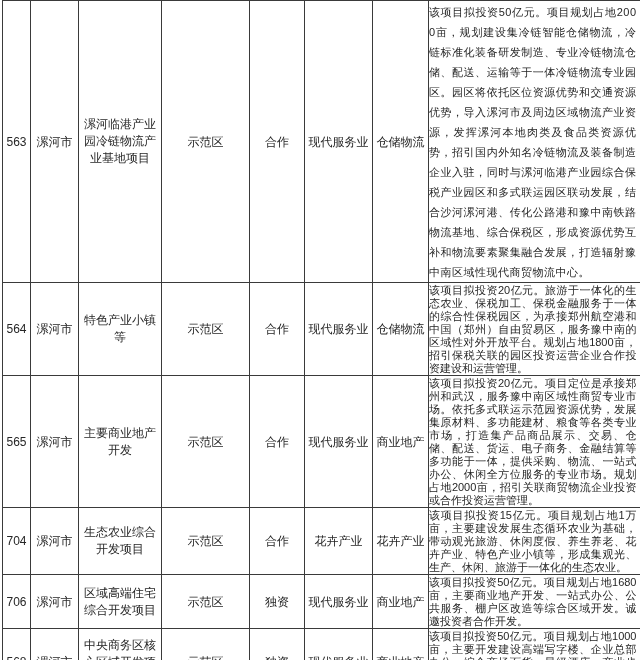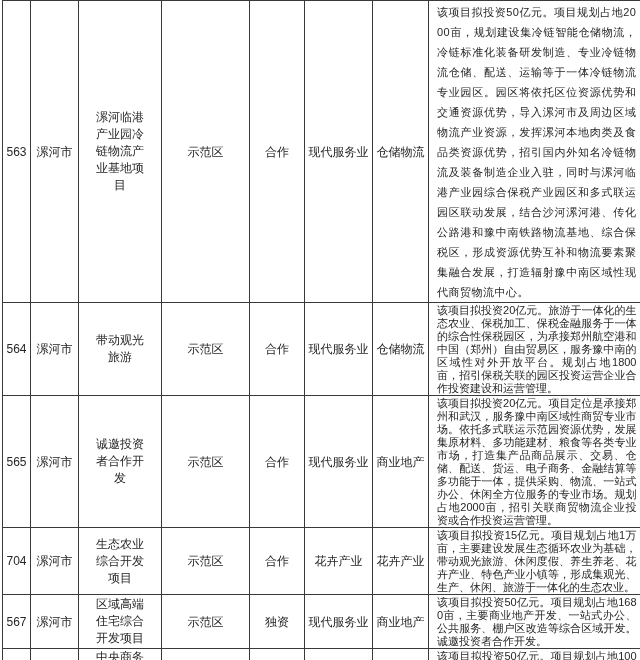--- a/index.html
+++ b/index.html
@@ -13,32 +13,32 @@
   }
   td{
     border:1px solid #3a3a3a;
     vertical-align:middle;text-align:center;
     font-size:12px;line-height:16px;
     padding:0 2px;overflow:hidden;word-break:break-all;
   }
   td.desc{
     vertical-align:top;text-align:justify;
     font-size:11px;line-height:13px;
-    padding:1px 3px 0 8px;
+    padding:1px 3px 0 0;
     border-right:none;
   }
   tr.r1 td.desc{line-height:20px;letter-spacing:0.5px;}
   tr.r1{height:180px;}
   tr.r2{height:91px;}
   tr.r3{height:121px;}
   tr.r4{height:60px;}
   tr.r5{height:50px;}
   tr.r6{height:66px;}
   td.num{font-size:12px;}
-  td.name{padding:0 16px;line-height:17px;}
+  td.name{padding:0 4px;line-height:17px;}
 </style>
 </head>
 <body>
 
 <div id="page">
   <table>
     <colgroup>
       <col style="width:28px">
         <col style="width:48px">
         <col style="width:83px">
@@ -57,52 +57,52 @@
         <td>示范区</td>
         <td>合作</td>
         <td>现代服务业</td>
         <td>仓储物流</td>
         <td class="desc">该项目拟投资50亿元。项目规划占地2000亩，规划建设集冷链智能仓储物流，冷链标准化装备研发制造、专业冷链物流仓储、配送、运输等于一体冷链物流专业园区。园区将依托区位资源优势和交通资源优势，导入漯河市及周边区域物流产业资源，发挥漯河本地肉类及食品类资源优势，招引国内外知名冷链物流及装备制造企业入驻，同时与漯河临港产业园综合保税产业园区和多式联运园区联动发展，结合沙河漯河港、传化公路港和豫中南铁路物流基地、综合保税区，形成资源优势互补和物流要素聚集融合发展，打造辐射豫中南区域性现代商贸物流中心。</td>
       </tr>
 
       <tr class="r2">
         <td class="num">564</td>
         <td>漯河市</td>
-        <td class="name">带动观光旅游</td>
+        <td class="name">特色产业小镇等</td>
         <td>示范区</td>
         <td>合作</td>
         <td>现代服务业</td>
         <td>仓储物流</td>
         <td class="desc">该项目拟投资20亿元。旅游于一体化的生态农业、保税加工、保税金融服务于一体的综合性保税园区，为承接郑州航空港和中国（郑州）自由贸易区，服务豫中南的区域性对外开放平台。规划占地1800亩，招引保税关联的园区投资运营企业合作投资建设和运营管理。</td>
       </tr>
 
       <tr class="r3">
         <td class="num">565</td>
         <td>漯河市</td>
-        <td class="name">诚邀投资者合作开发</td>
+        <td class="name">主要商业地产开发</td>
         <td>示范区</td>
         <td>合作</td>
         <td>现代服务业</td>
         <td>商业地产</td>
         <td class="desc">该项目拟投资20亿元。项目定位是承接郑州和武汉，服务豫中南区域性商贸专业市场。依托多式联运示范园资源优势，发展集原材料、多功能建材、粮食等各类专业市场，打造集产品商品展示、交易、仓储、配送、货运、电子商务、金融结算等多功能于一体，提供采购、物流、一站式办公、休闲全方位服务的专业市场。规划占地2000亩，招引关联商贸物流企业投资或合作投资运营管理。</td>
       </tr>
 
       <tr class="r4">
         <td class="num">704</td>
         <td>漯河市</td>
         <td class="name">生态农业综合开发项目</td>
         <td>示范区</td>
         <td>合作</td>
         <td>花卉产业</td>
         <td>花卉产业</td>
         <td class="desc">该项目拟投资15亿元。项目规划占地1万亩，主要建设发展生态循环农业为基础，带动观光旅游、休闲度假、养生养老、花卉产业、特色产业小镇等，形成集观光、生产、休闲、旅游于一体化的生态农业。</td>
       </tr>
 
       <tr class="r5">
-        <td class="num">567</td>
+        <td class="num">706</td>
         <td>漯河市</td>
         <td class="name">区域高端住宅综合开发项目</td>
         <td>示范区</td>
         <td>独资</td>
         <td>现代服务业</td>
         <td>商业地产</td>
         <td class="desc">该项目拟投资50亿元。项目规划占地1680亩，主要商业地产开发、一站式办公、公共服务、棚户区改造等综合区域开发。诚邀投资者合作开发。</td>
       </tr>
 
       <tr class="r6">

